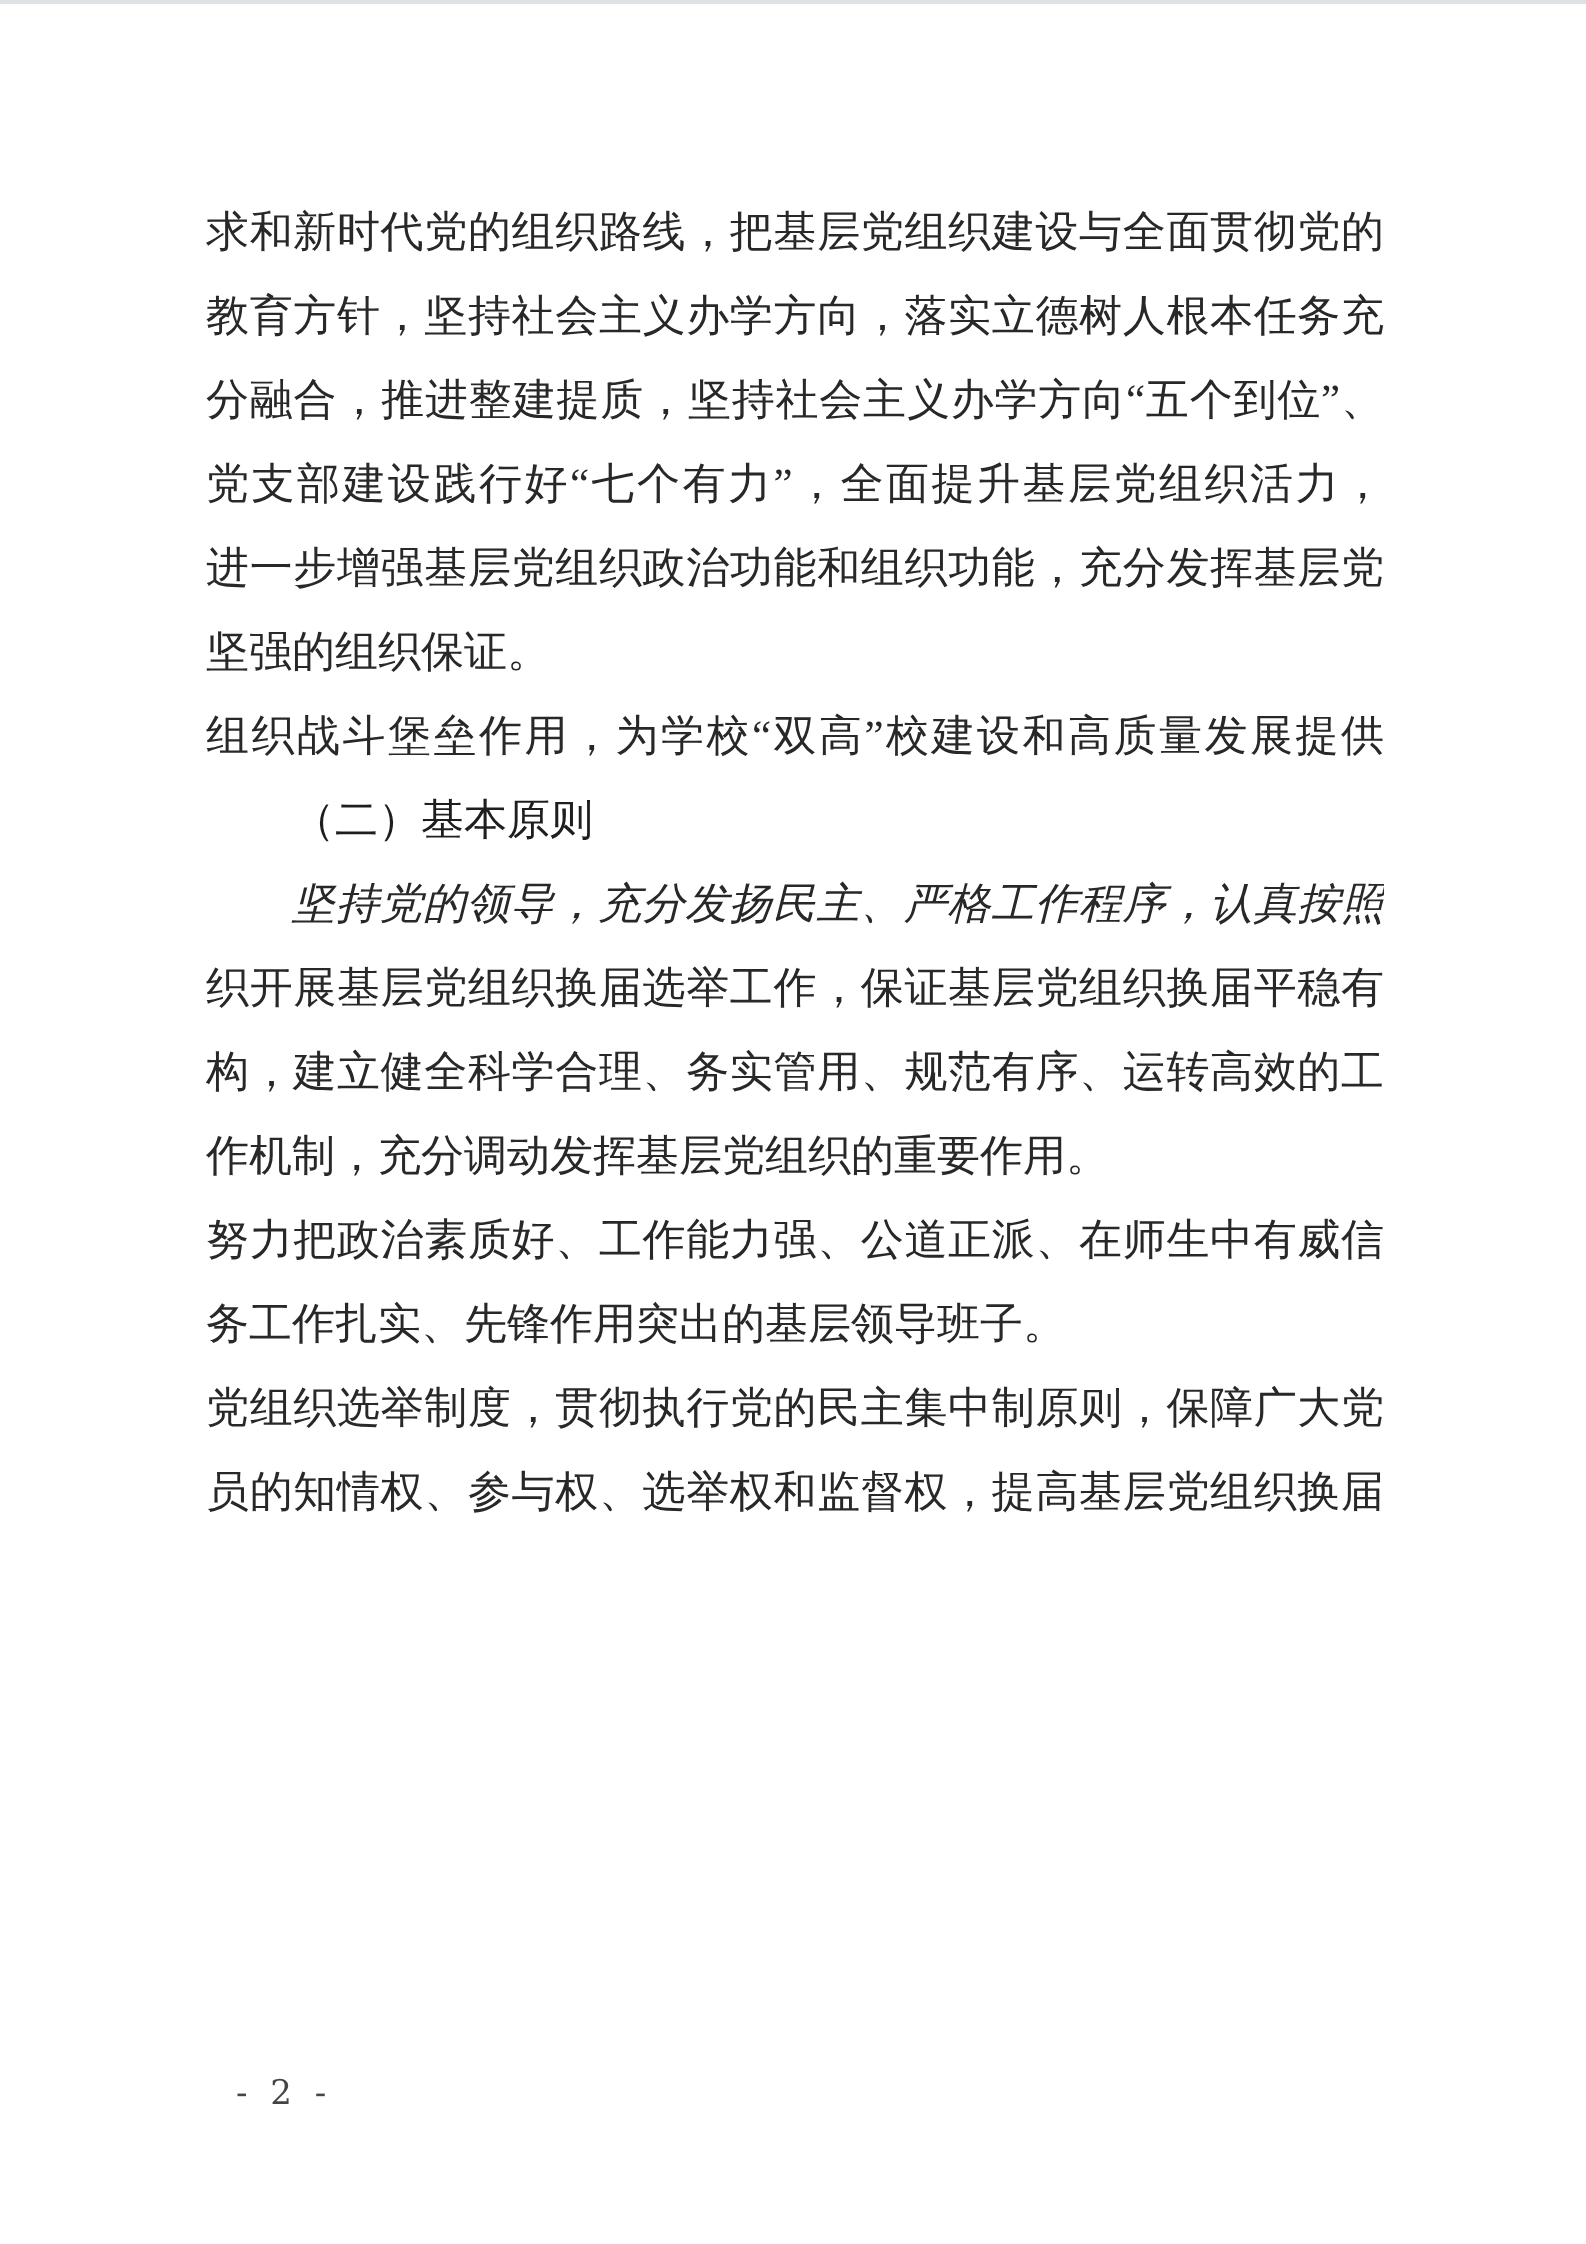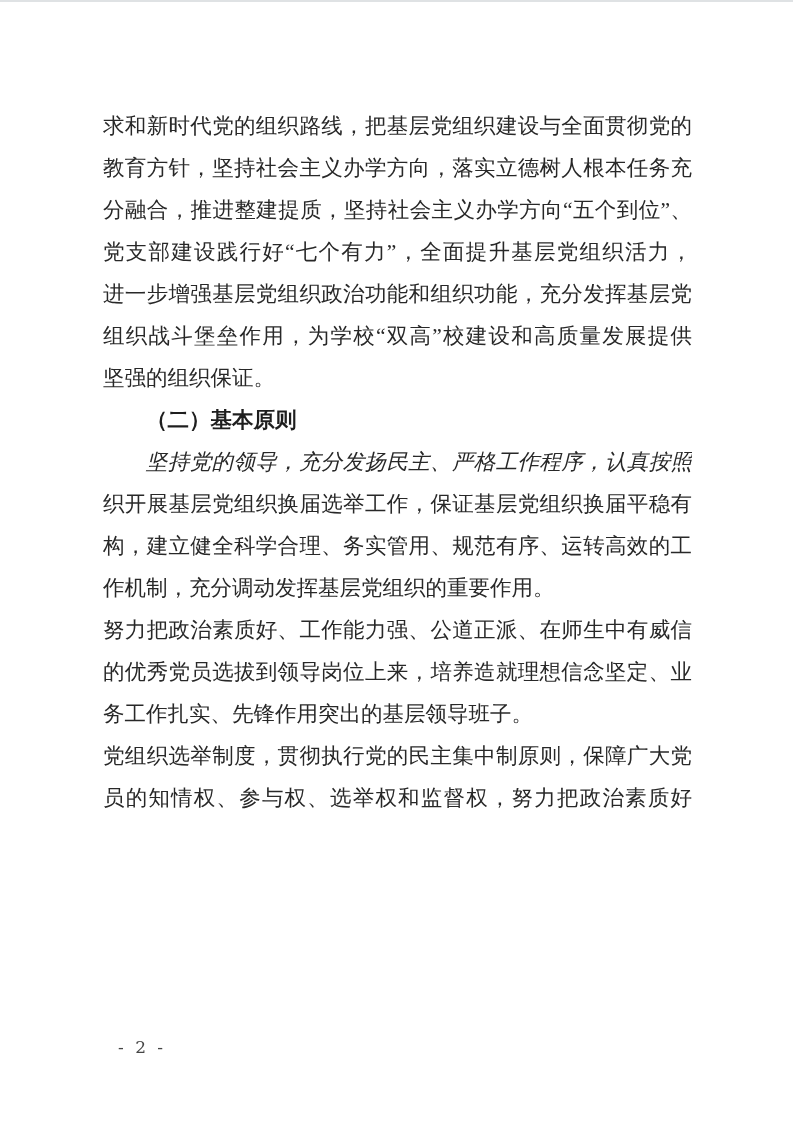--- a/index.html
+++ b/index.html
@@ -14,41 +14,41 @@
     background: #ffffff;
     box-sizing: border-box;
     border-top: 2px solid #dfe2e4;
     font-family: "Liberation Serif", "DejaVu Serif", serif;
     color: #282828;
     overflow: hidden;
   }
   .textblock {
     position: absolute;
     left: 103px;
-    top: 10px;
+    top: 0;
     width: 589px;
     padding-top: 93px;
   }
   .line {
     font-size: 21.5px;
     line-height: 42px;
     height: 42px;
     text-align: justify;
     text-align-last: justify;
     overflow: hidden;
   }
   .line.end {
     text-align-last: left;
   }
   .line.indent {
     padding-left: 43px;
     font-style: italic;
   }
   .line.heading {
-    font-weight: 700;
+    font-weight: 400;
     text-align-last: left;
     padding-left: 43px;
     color: #1e1e1e;
   }
   .pagenum {
     position: absolute;
     left: 118px;
     top: 1033px;
     font-size: 17px;
     line-height: 24px;
@@ -62,35 +62,34 @@
 
 <div class="page">
 
   <div class="textblock">
 
     <div class="line">求和新时代党的组织路线，把基层党组织建设与全面贯彻党的</div>
     <div class="line">教育方针，坚持社会主义办学方向，落实立德树人根本任务充</div>
     <div class="line">分融合，推进整建提质，坚持社会主义办学方向“五个到位”、</div>
     <div class="line">党支部建设践行好“七个有力”，全面提升基层党组织活力，</div>
     <div class="line">进一步增强基层党组织政治功能和组织功能，充分发挥基层党</div>
+    <div class="line end">坚强的组织保证。</div>
     <div class="line">组织战斗堡垒作用，为学校“双高”校建设和高质量发展提供</div>
-    <div class="line end">坚强的组织保证。</div>
 
     <div class="line heading">（二）基本原则</div>
 
     <div class="line indent">坚持党的领导，充分发扬民主、严格工作程序，认真按照</div>
     <div class="line">织开展基层党组织换届选举工作，保证基层党组织换届平稳有</div>
 
     <div class="line">构，建立健全科学合理、务实管用、规范有序、运转高效的工</div>
     <div class="line end">作机制，充分调动发挥基层党组织的重要作用。</div>
 
     <div class="line">努力把政治素质好、工作能力强、公道正派、在师生中有威信</div>
-    <div class="line">的优秀党员选拔到领导岗位上来，培养造就理想信念坚定、业</div>
     <div class="line end">务工作扎实、先锋作用突出的基层领导班子。</div>
 
     <div class="line">党组织选举制度，贯彻执行党的民主集中制原则，保障广大党</div>
-    <div class="line">员的知情权、参与权、选举权和监督权，努力把政治素质好</div>
+    <div class="line">员的知情权、参与权、选举权和监督权，提高基层党组织换届</div>
 
   </div>
 
   <div class="pagenum">- 2 -</div>
 
 </div>
 
 </body></html>

